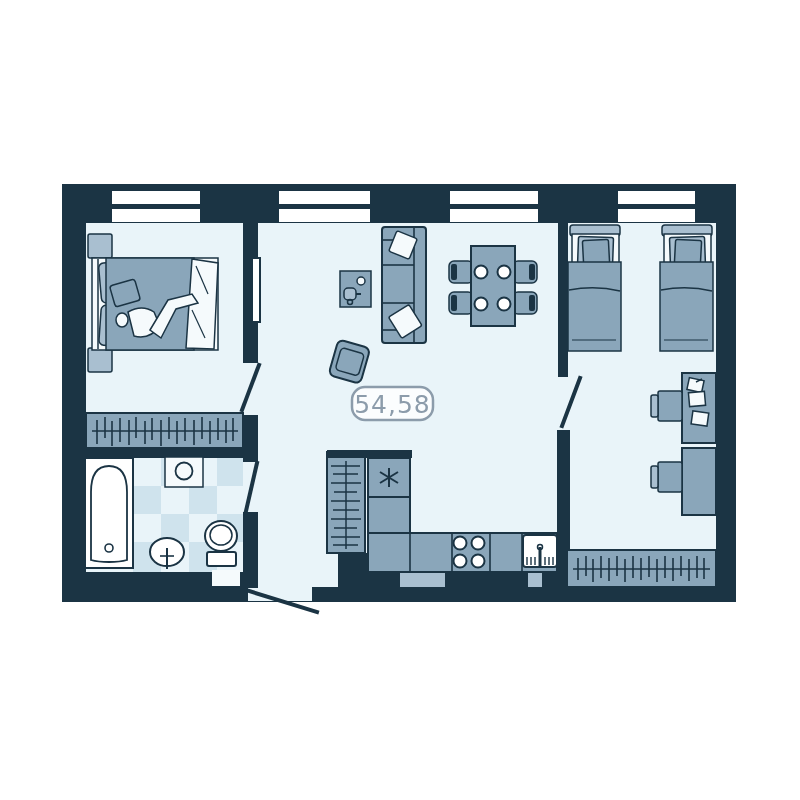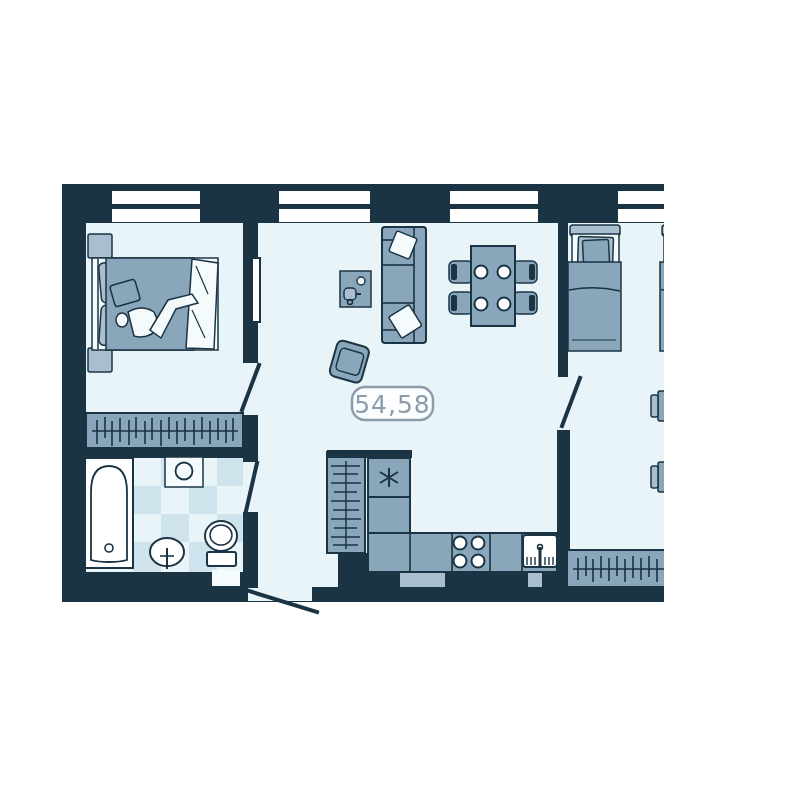--- a/index.html
+++ b/index.html
@@ -1,16 +1,16 @@
 <!DOCTYPE html>
 <html><head>
 <meta charset="utf-8">
 <style>
   html,body{margin:0;padding:0;background:#ffffff;}
-  .page{position:relative;width:664px;height:800px;background:#ffffff;overflow:hidden;
+  .page{position:relative;width:736px;height:800px;background:#ffffff;overflow:hidden;
         font-family:"DejaVu Sans",sans-serif;text-decoration:underline;}
   svg{position:absolute;left:0;top:0;}
   
   .w  {fill:#1b3444;}                                    
   .flr{fill:#e9f4f9;}                                    
   .f  {fill:#8aa6ba;stroke:#1b3444;stroke-width:2;}      
   .f1 {fill:#8aa6ba;stroke:#1b3444;stroke-width:1.5;}
   .fl {fill:#a9bfd0;stroke:#1b3444;stroke-width:1.5;}    
   .flx{fill:#a9bfd0;}
   .wh {fill:#ffffff;stroke:#1b3444;stroke-width:2;}

